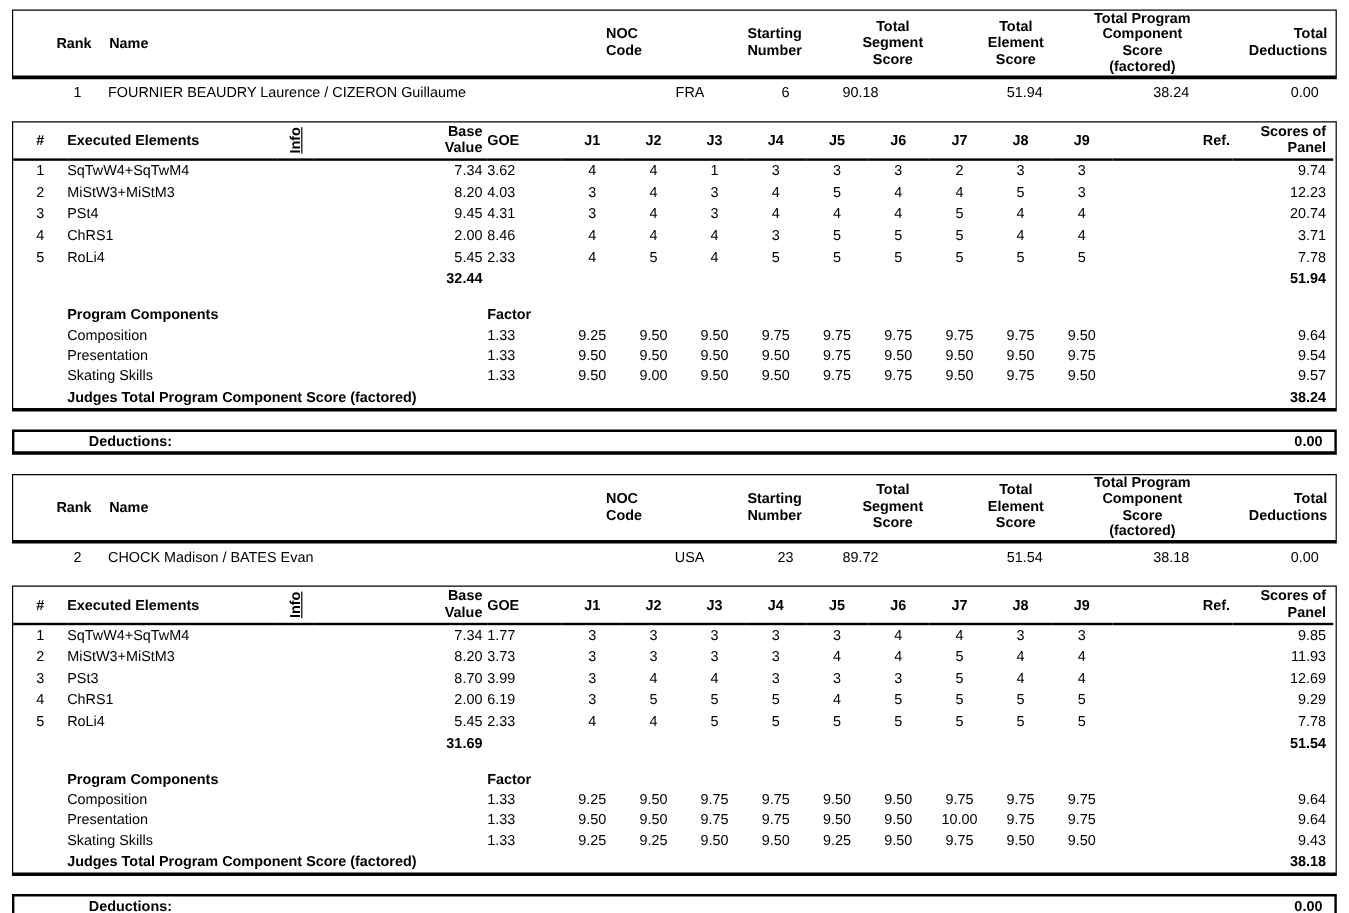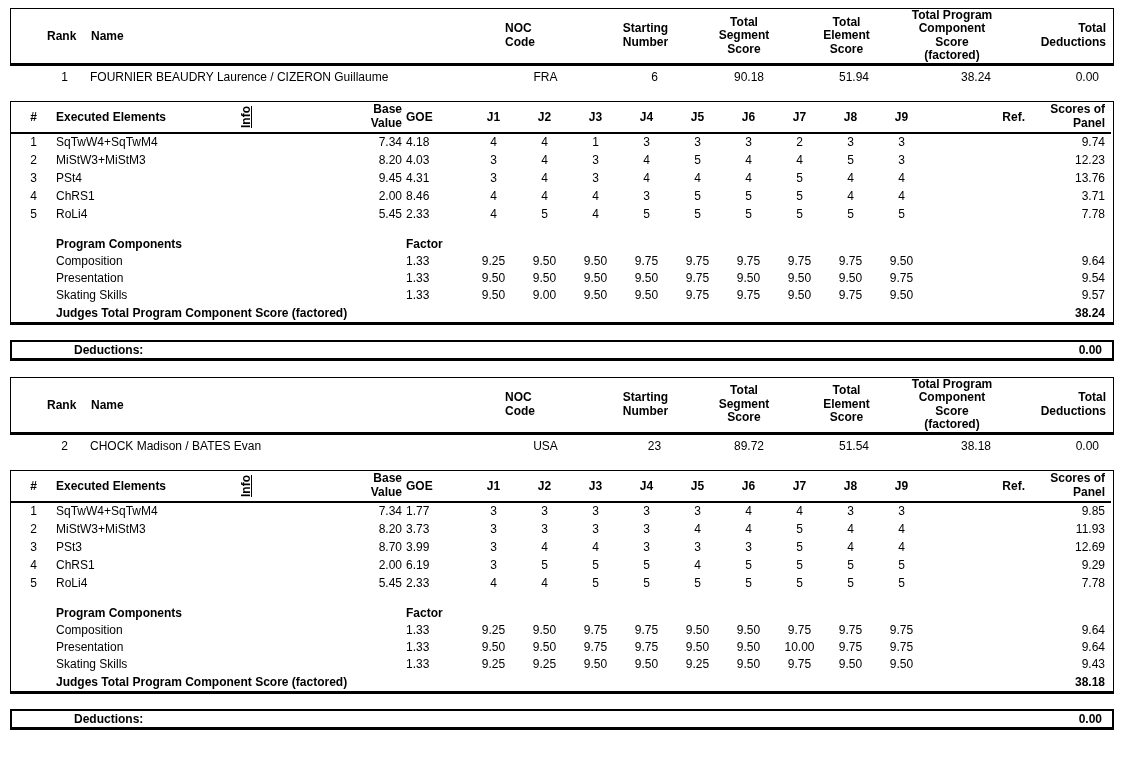--- a/index.html
+++ b/index.html
@@ -27,23 +27,23 @@
   .h-noc   { text-align:left;  padding-left:12px; }
   .h-start { text-align:center; }
   .h-seg   { text-align:center; padding-right:18px; }
   .h-el    { text-align:center; padding-right:18px; }
   .h-comp  { text-align:center; padding-right:22px; }
   .h-ded   { text-align:right; padding-right:6px; }
   .sum-data { margin:1px 0 13px 0; }
   .sum-data td { height:21px; vertical-align:middle; }
   .v-rank  { text-align:right; padding-right:12px; }
   .v-name  { text-align:left;  padding-left:10px; }
-  .v-noc   { text-align:center;  padding-left:12px; }
+  .v-noc   { text-align:right;  padding-left:12px; }
   .v-start { text-align:center; padding-left:20px; }
-  .v-seg   { text-align:right; padding-right:38px; }
+  .v-seg   { text-align:left; padding-right:38px; }
   .v-el    { text-align:right; padding-right:38px; }
   .v-comp  { text-align:right; padding-right:26px; }
   .v-ded   { text-align:right; padding-right:12px; }
 
   
   .el-box { margin-bottom:15px; }
   .el-table { width:1100px; }
   .el-table thead tr { border-bottom:2px solid #000; }
   .el-table thead th { height:31px; vertical-align:middle; }
   .c-num   { text-align:center; }
@@ -177,21 +177,21 @@
             <th class="c-panel pre">Scores of
 Panel</th>
           </tr>
         </thead>
         <tbody>
             <tr class="el-row">
               <td class="c-num">1</td>
               <td class="c-name">SqTwW4+SqTwM4</td>
               <td class="c-info"></td>
               <td class="c-base">7.34</td>
-              <td class="c-goe">4.18</td>
+              <td class="c-goe">3.62</td>
               <td class="c-j">4</td>
               <td class="c-j">4</td>
               <td class="c-j">1</td>
               <td class="c-j">3</td>
               <td class="c-j">3</td>
               <td class="c-j">3</td>
               <td class="c-j">2</td>
               <td class="c-j">3</td>
               <td class="c-j">3</td>
               <td class="c-ref"></td>
@@ -224,21 +224,21 @@
               <td class="c-j">3</td>
               <td class="c-j">4</td>
               <td class="c-j">3</td>
               <td class="c-j">4</td>
               <td class="c-j">4</td>
               <td class="c-j">4</td>
               <td class="c-j">5</td>
               <td class="c-j">4</td>
               <td class="c-j">4</td>
               <td class="c-ref"></td>
-              <td class="c-panel">13.76</td>
+              <td class="c-panel">20.74</td>
             </tr>
             <tr class="el-row">
               <td class="c-num">4</td>
               <td class="c-name">ChRS1</td>
               <td class="c-info"></td>
               <td class="c-base">2.00</td>
               <td class="c-goe">8.46</td>
               <td class="c-j">4</td>
               <td class="c-j">4</td>
               <td class="c-j">4</td>
@@ -261,20 +261,26 @@
               <td class="c-j">5</td>
               <td class="c-j">4</td>
               <td class="c-j">5</td>
               <td class="c-j">5</td>
               <td class="c-j">5</td>
               <td class="c-j">5</td>
               <td class="c-j">5</td>
               <td class="c-j">5</td>
               <td class="c-ref"></td>
               <td class="c-panel">7.78</td>
+            </tr>
+            <tr class="totals-row">
+              <td colspan="3"></td>
+              <td class="c-base b">32.44</td>
+              <td colspan="11"></td>
+              <td class="c-panel b">51.94</td>
             </tr>
             <tr class="spacer-row">
               <td colspan="16"></td>
             </tr>
             <tr class="pc-head-row">
               <td></td>
               <td class="lbl b" colspan="2">Program Components</td>
               <td></td>
               <td class="c-goe b">Factor</td>
               <td colspan="11"></td>
@@ -536,20 +542,26 @@
               <td class="c-j">5</td>
               <td class="c-j">5</td>
               <td class="c-j">5</td>
               <td class="c-j">5</td>
               <td class="c-j">5</td>
               <td class="c-j">5</td>
               <td class="c-j">5</td>
               <td class="c-ref"></td>
               <td class="c-panel">7.78</td>
             </tr>
+            <tr class="totals-row">
+              <td colspan="3"></td>
+              <td class="c-base b">31.69</td>
+              <td colspan="11"></td>
+              <td class="c-panel b">51.54</td>
+            </tr>
             <tr class="spacer-row">
               <td colspan="16"></td>
             </tr>
             <tr class="pc-head-row">
               <td></td>
               <td class="lbl b" colspan="2">Program Components</td>
               <td></td>
               <td class="c-goe b">Factor</td>
               <td colspan="11"></td>
             </tr>

